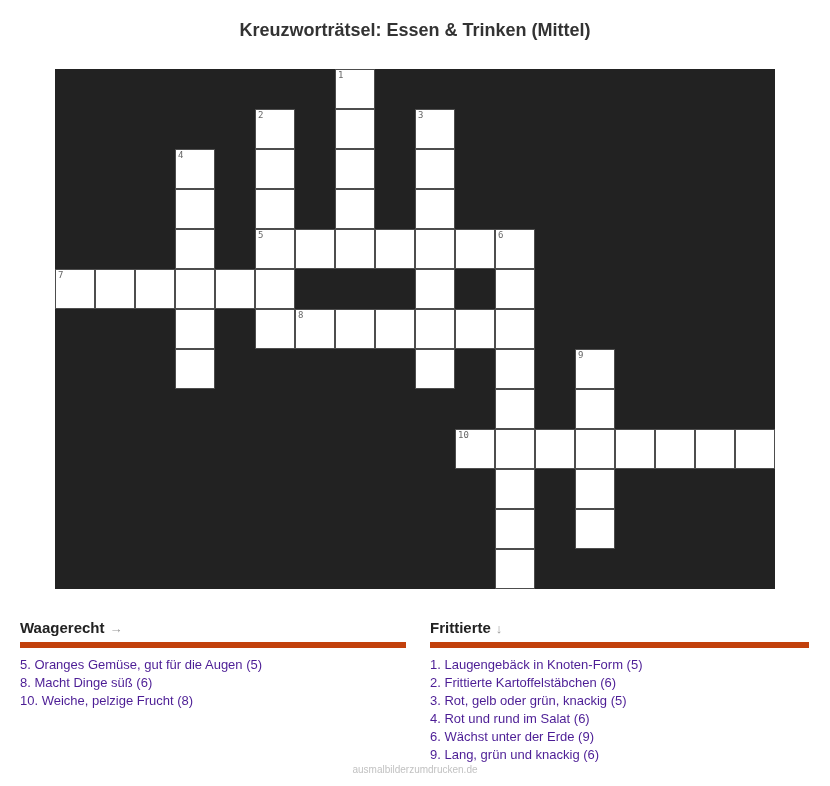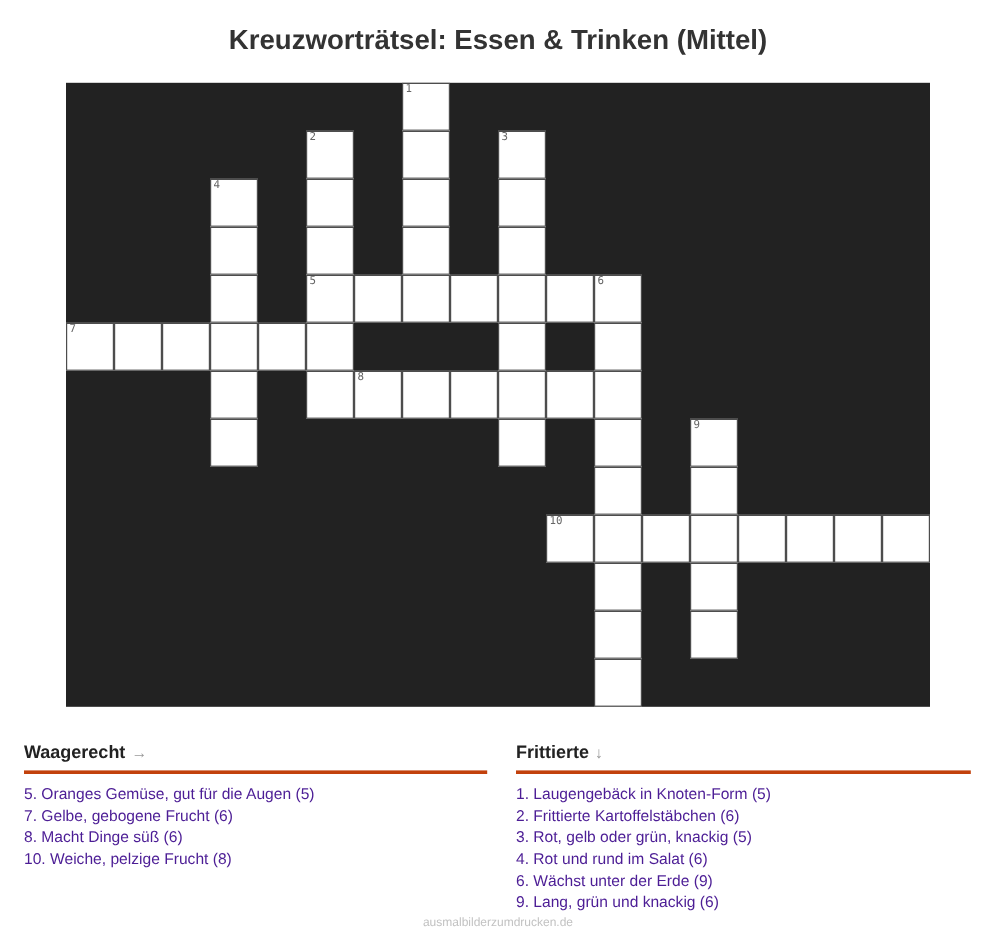--- a/index.html
+++ b/index.html
@@ -12,21 +12,21 @@
     font-family: "Liberation Sans", sans-serif;
     overflow: hidden;
   }
   .title {
     position: absolute;
     top: 20px;
     left: 0;
     width: 100%;
     margin: 0;
     text-align: center;
-    font-size: 23px;
+    font-size: 18px;
     font-weight: bold;
     color: #333333;
   }
   .grid {
     position: absolute;
     left: 55px;
     top: 69px;
     width: 720px;
     height: 520px;
     background: var(--board-bg, #222222);
@@ -51,21 +51,21 @@
     position: absolute;
     top: 619px;
   }
   .clues-across { left: 20px;  width: 386px; }
   .clues-down   { left: 430px; width: 379px; }
   .clues-head {
     font-size: 15px;
     font-weight: bold;
     color: #222222;
     padding-bottom: 6px;
-    border-bottom: 3px solid #c2410c;
+    border-bottom: 6px solid #c2410c;
   }
   .head-arrow {
     font-weight: normal;
     font-size: 13px;
     color: #999999;
     margin-left: 5px;
   }
   .clue-list {
     list-style: none;
     margin: 8px 0 0 0;
@@ -168,21 +168,20 @@
       <div class="cell" style="left: 520px; top: 440px;"></div>
       <div class="cell" style="left: 440px; top: 480px;"></div>
     </div>
 
   <div class="clues clues-across">
     <div class="clues-head">
       <span>Waagerecht</span><span class="head-arrow">→</span>
     </div>
     <ul class="clue-list">
         <li>5. Oranges Gemüse, gut für die Augen (5)</li>
-        <li>7. Gelbe, gebogene Frucht (6)</li>
         <li>8. Macht Dinge süß (6)</li>
         <li>10. Weiche, pelzige Frucht (8)</li>
       </ul>
   </div>
 
   <div class="clues clues-down">
     <div class="clues-head">
       <span>Frittierte</span><span class="head-arrow">↓</span>
     </div>
     <ul class="clue-list">

